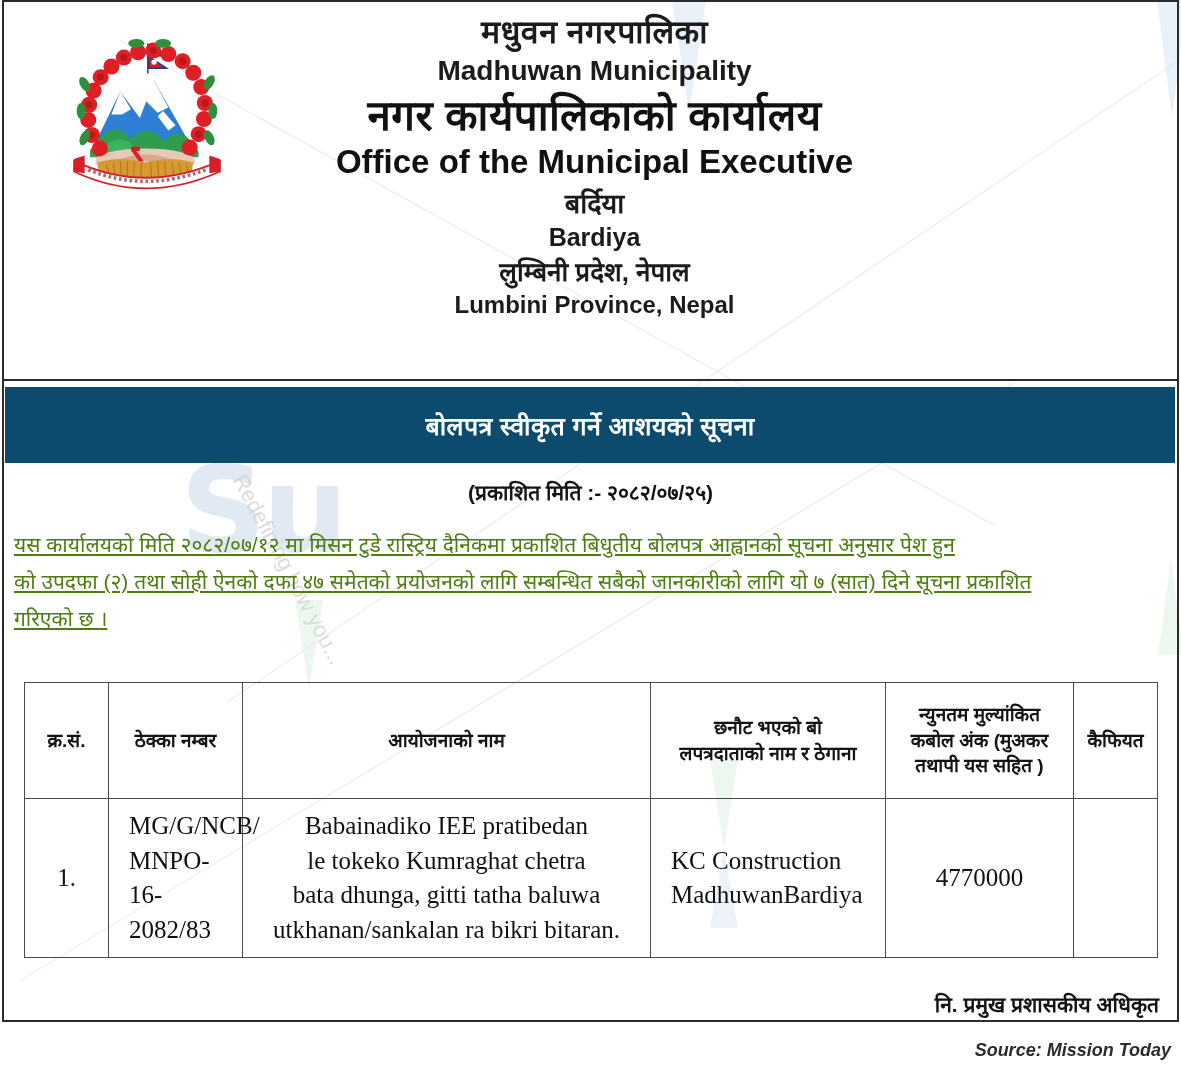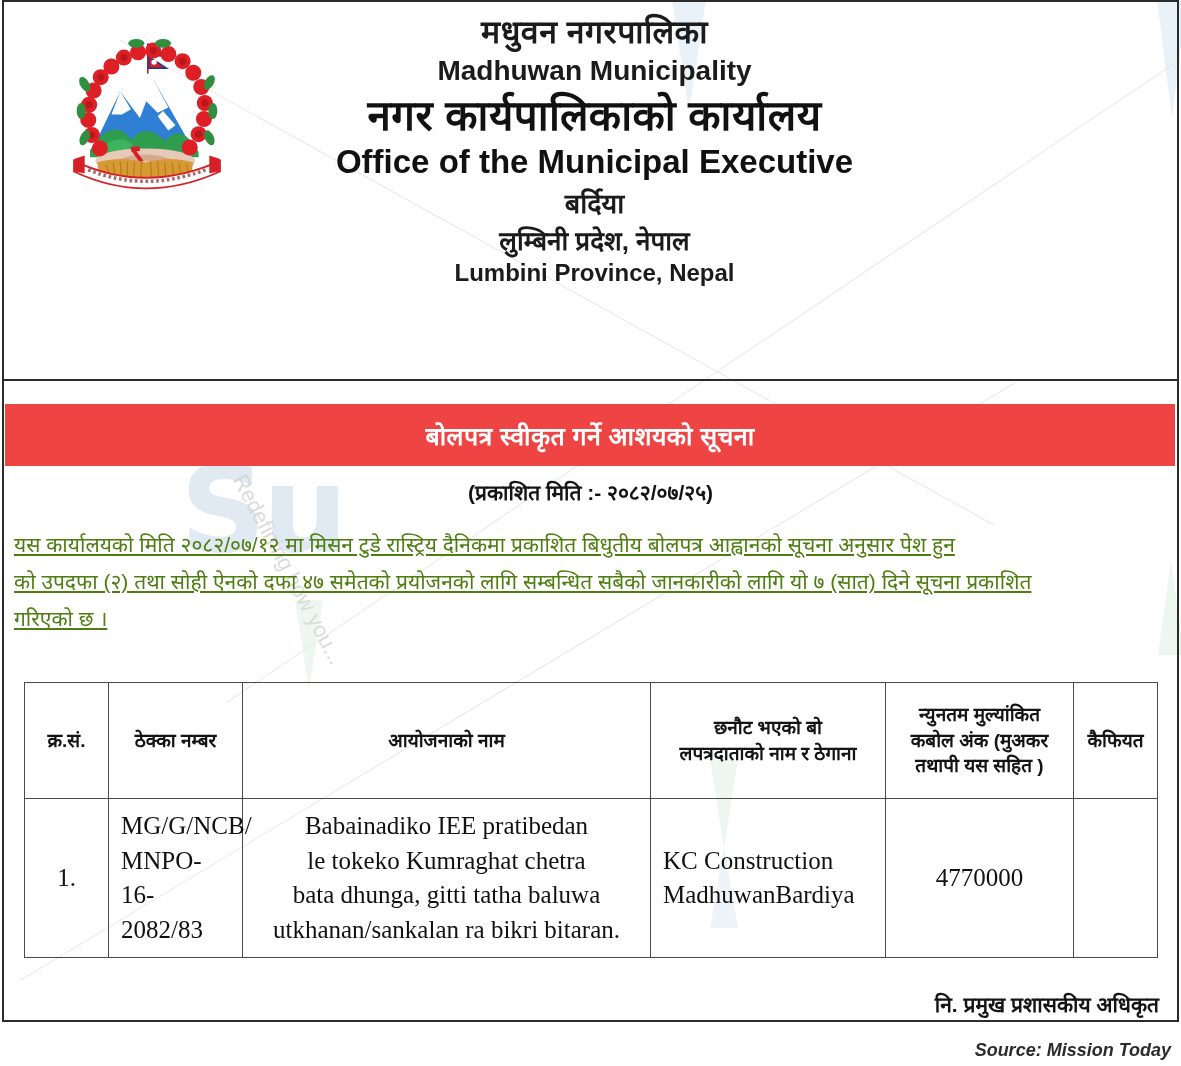--- a/index.html
+++ b/index.html
@@ -222,24 +222,24 @@
     width: 1173px;
     height: 2px;
     background: #2b2b2b;
     z-index: 3;
   }
 
   
   .banner {
     position: absolute;
     left: 5px;
-    top: 404px;
+    top: 387px;
     width: 1170px;
-    height: 62px;
-    background: #ef4444;
+    height: 76px;
+    background: #0c4a6e;
     display: flex;
     align-items: center;
     justify-content: center;
     z-index: 3;
   }
   .banner-title {
     color: #ffffff;
     font-family: "Liberation Sans", "DejaVu Sans", sans-serif;
     font-size: 25px;
     font-weight: 700;
@@ -308,21 +308,21 @@
     text-align: center;
     padding: 8px 6px;
     height: 116px;
     box-sizing: border-box;
     line-height: 1.35;
   }
   table.notice td {
     font-family: "Liberation Serif", "DejaVu Serif", serif;
     font-size: 25px;
     color: #111111;
-    padding: 10px 12px;
+    padding: 10px 20px;
     height: 150px;
     box-sizing: border-box;
     line-height: 1.38;
   }
   td.c-sn   { text-align: center; font-size: 25px; }
   td.c-ctr  { text-align: left; }
   td.c-name { text-align: center; }
   td.c-bid  { text-align: left; }
   td.c-amt  { text-align: center; }
   td.c-rem  { text-align: center; }
@@ -478,20 +478,21 @@
           <path d="M34 166 Q98 192 166 166" stroke="#7a1b1b" stroke-width="4" fill="none" opacity="0.65" stroke-dasharray="3 3"></path>
         </svg>
       </div>
 
       <div class="org-block">
         <div class="ln np-1">मधुवन नगरपालिका</div>
         <div class="ln en-1">Madhuwan Municipality</div>
         <div class="ln np-2">नगर कार्यपालिकाको कार्यालय</div>
         <div class="ln en-2">Office of the Municipal Executive</div>
         <div class="ln np-3">बर्दिया</div>
+        <div class="ln en-3">Bardiya</div>
         <div class="ln np-4">लुम्बिनी प्रदेश, नेपाल</div>
         <div class="ln en-4">Lumbini Province, Nepal</div>
       </div>
     </div>
 
     <div class="hdr-rule"></div>
 
     <div class="banner">
       <div class="banner-title">बोलपत्र स्वीकृत गर्ने आशयको सूचना</div>
     </div>

